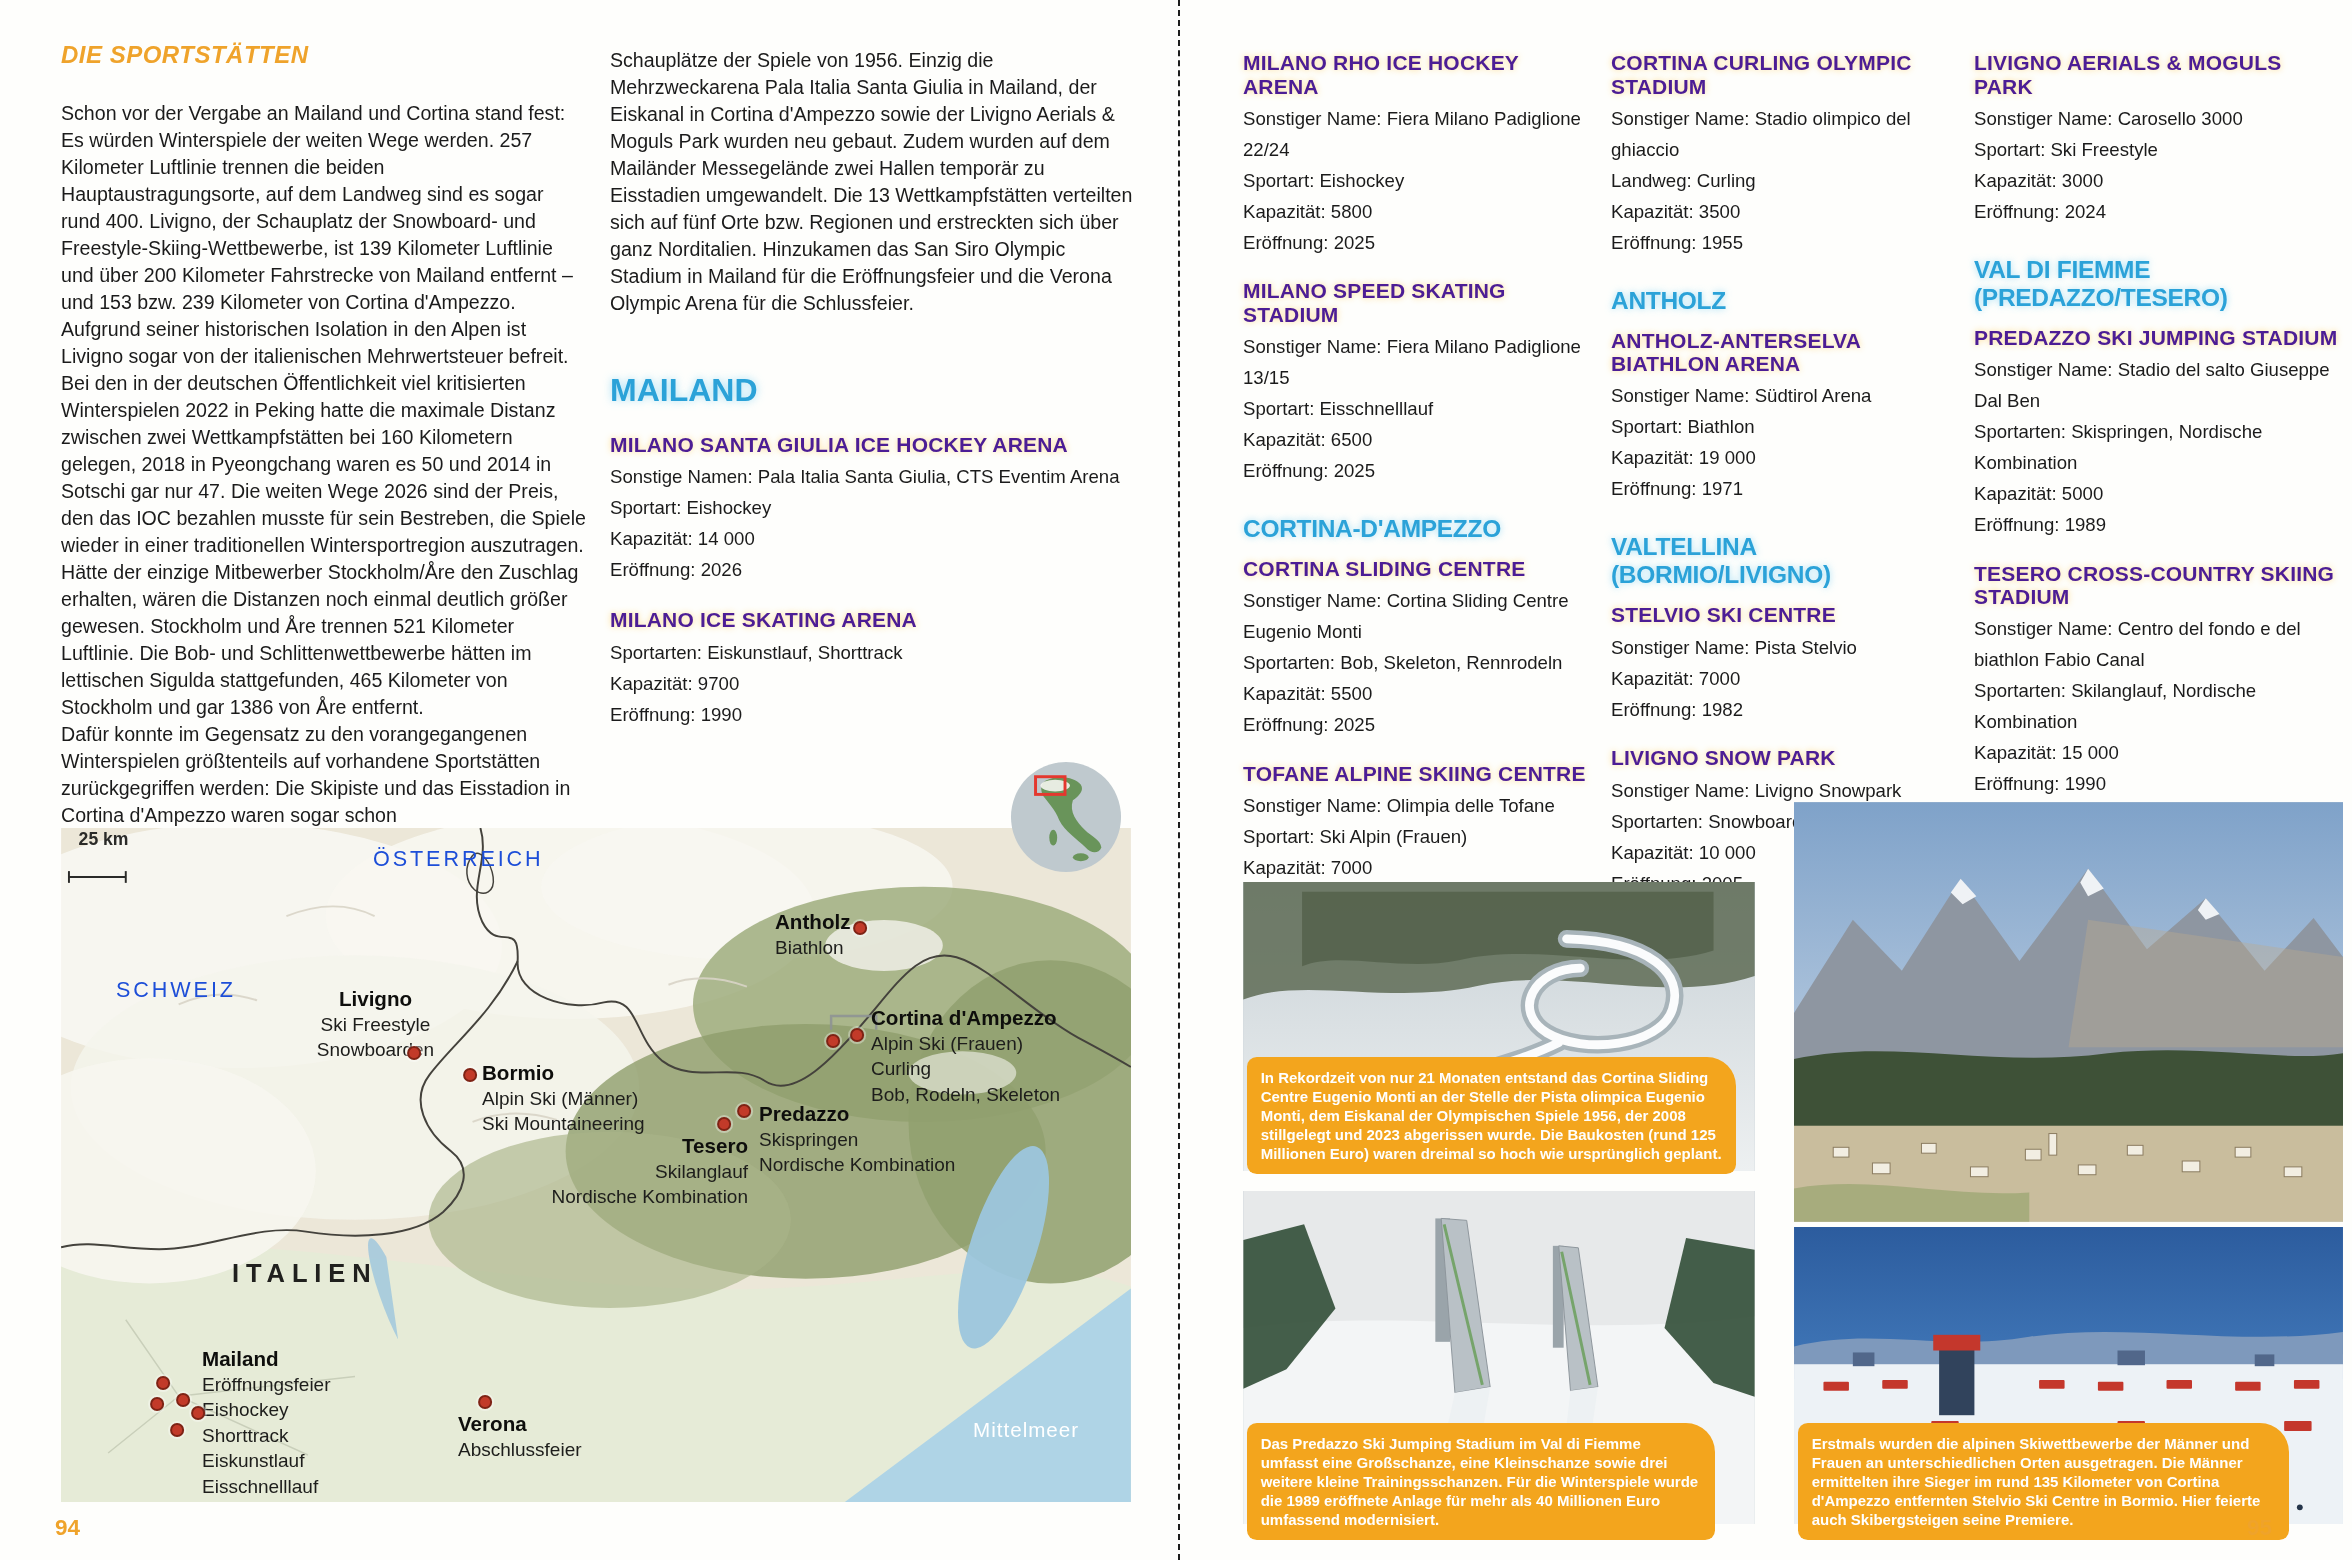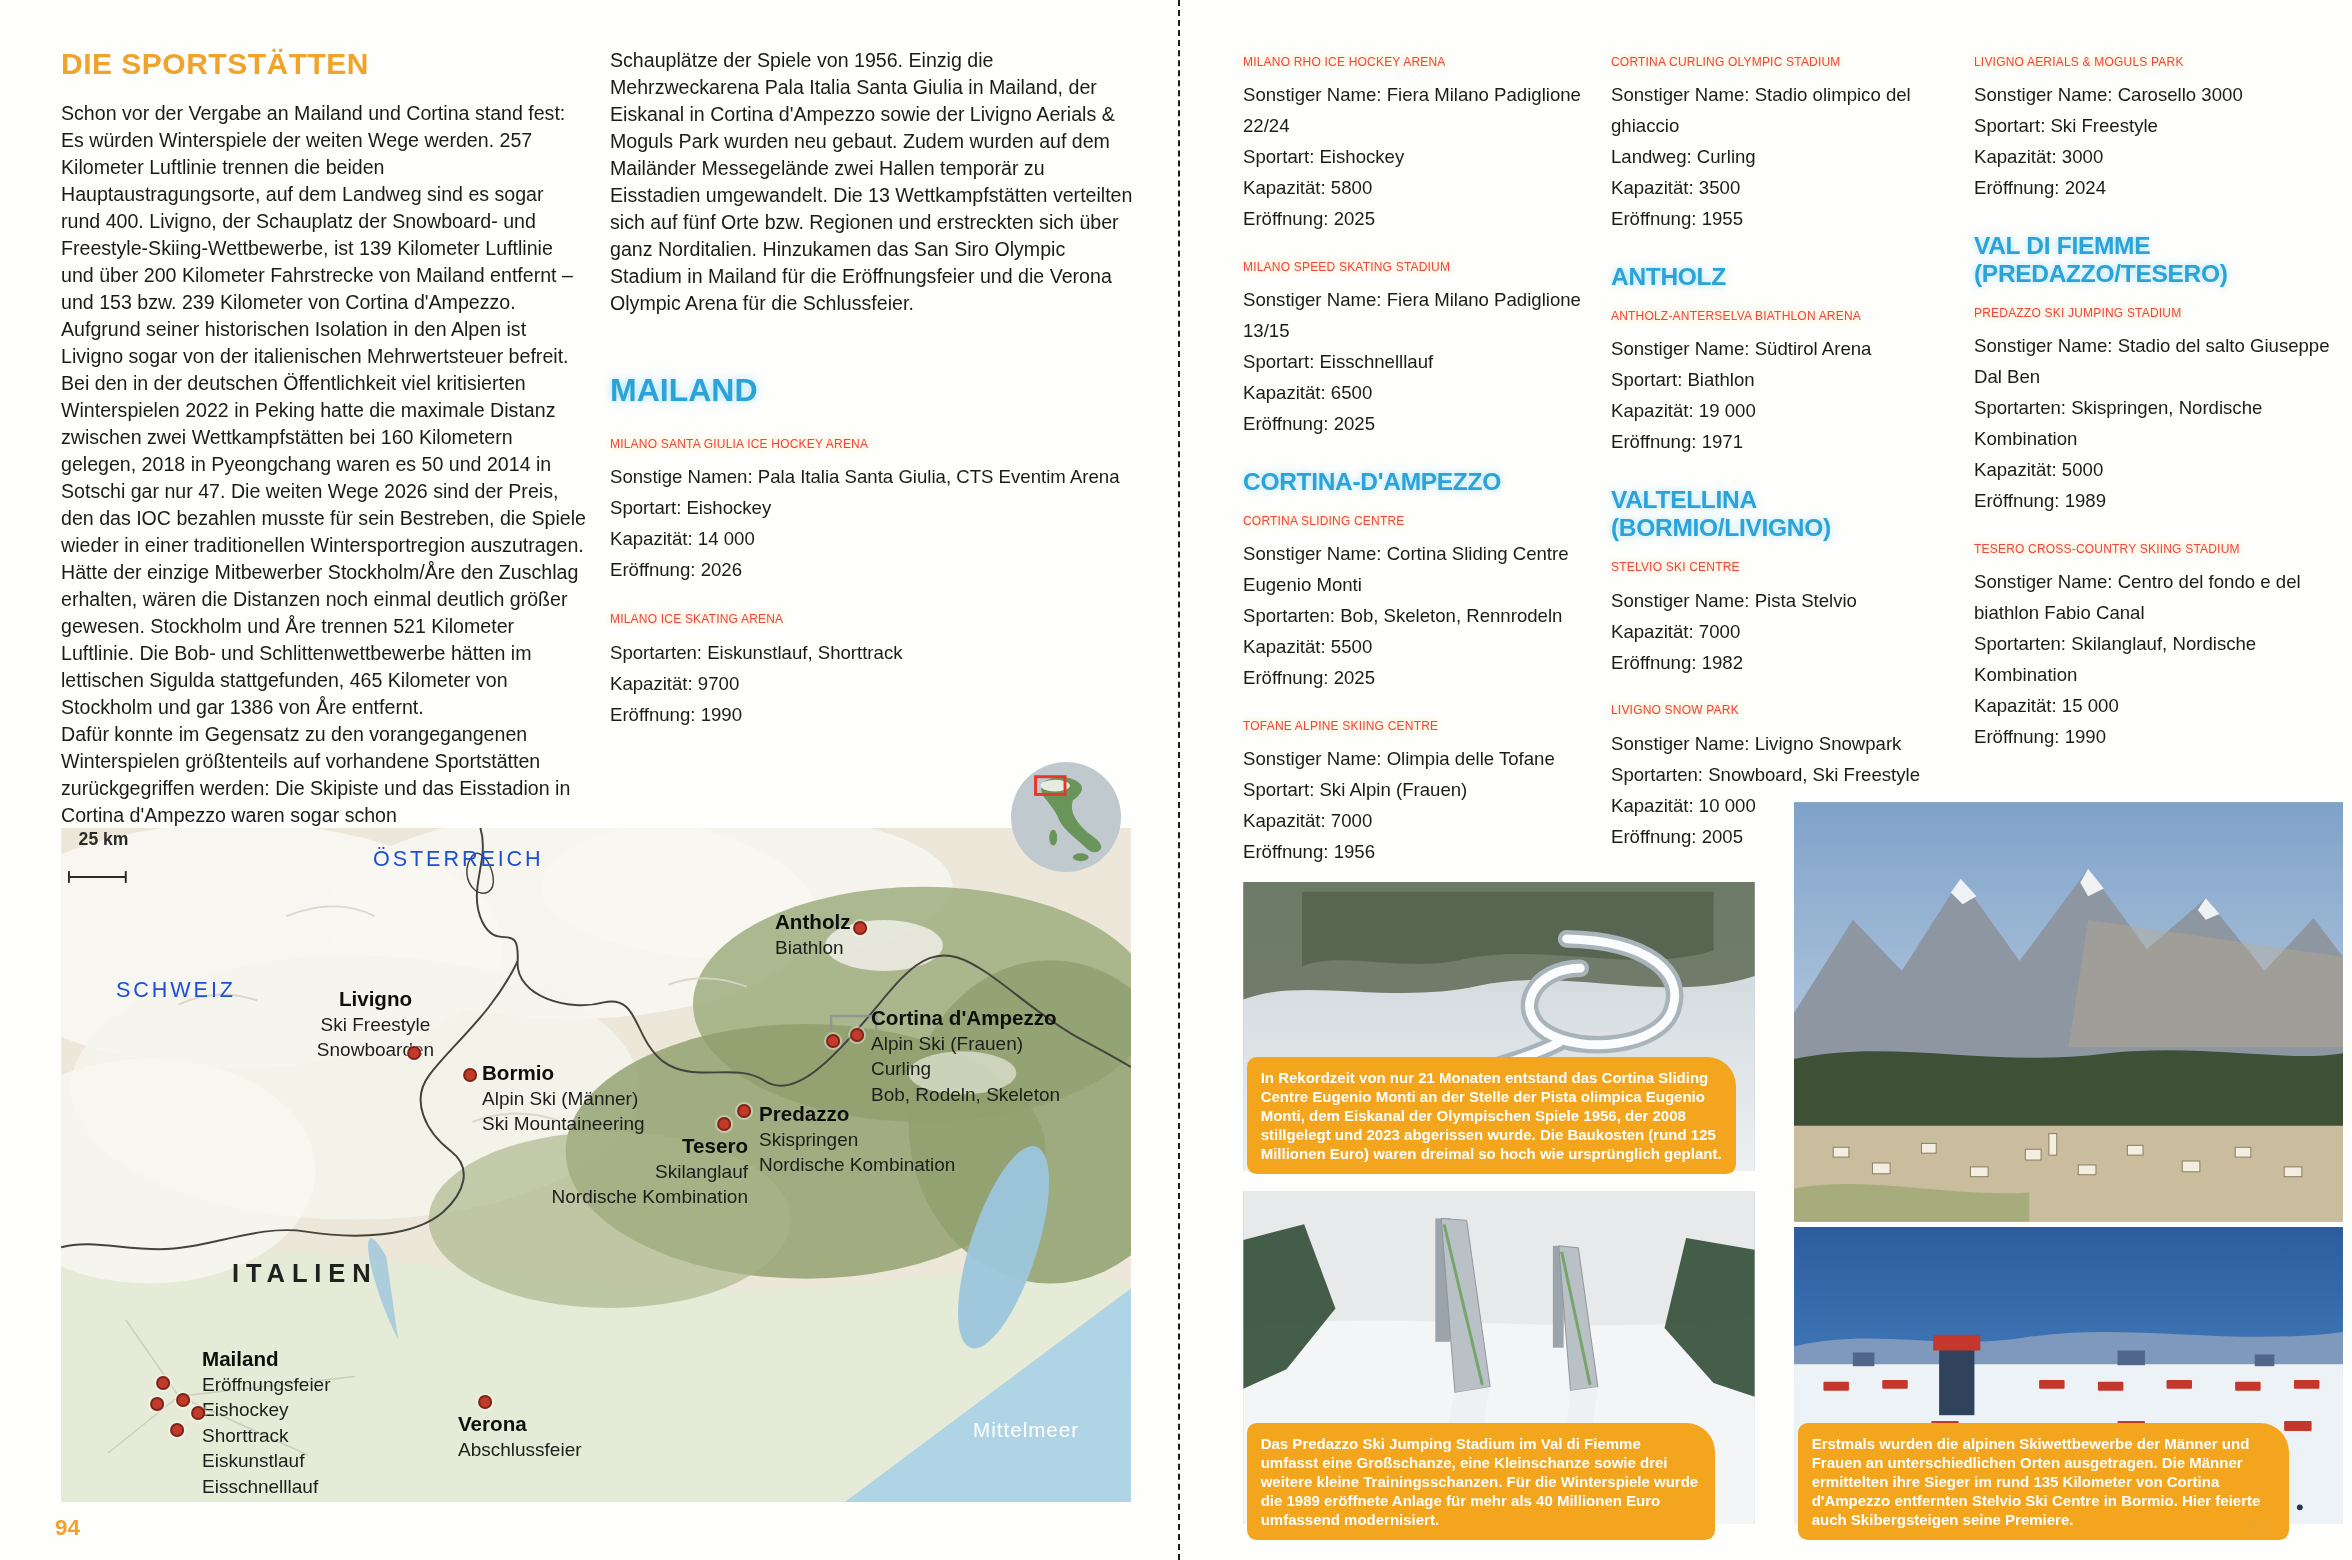--- a/index.html
+++ b/index.html
@@ -5,27 +5,27 @@
   html,body{margin:0;padding:0;background:#ffffff;}
   .canvas{position:relative;width:2352px;height:1560px;background:#fefefc;overflow:hidden;
           font-family:"Liberation Sans",sans-serif;color:#1b1b1b;}
   .abs{position:absolute;}
 
   
   .h-orange{color:#EFA32B;font-weight:bold;}
   .para{font-size:19.6px;line-height:27px;white-space:pre-line;text-align:left;}
 
   
-  #lp-title{left:61px;top:47px;font-size:30px;letter-spacing:0.5px;}
+  #lp-title{left:61px;top:41px;font-size:24px;letter-spacing:0.5px;font-style:italic;}
   #col1{left:61px;top:100px;width:525px;}
   #col2{left:610px;top:47px;width:525px;}
   .mailand-heading{margin-top:55px;font-size:32px;font-weight:bold;color:#2BA2D8;
                    text-shadow:0 0 8.8px rgba(140,215,245,.8);}
   .venue{margin-top:23.5px;}
-  .venue-name{font-size:12px;font-weight:normal;color:#ef4444;letter-spacing:0.2px;
+  .venue-name{font-size:21px;font-weight:bold;color:#4c1d95;letter-spacing:0.2px;
               text-shadow:0 0 5.9px rgba(255,216,125,.9);margin-bottom:4.9px;line-height:23.5px;}
   .venue-line{font-size:18.6px;line-height:31px;}
 
   
   #map-heading{left:61px;top:763px;font-size:39px;letter-spacing:-0.5px;}
   #map{left:61px;top:828px;width:1070px;height:674px;}
   #map svg.mapbg{position:absolute;left:0;top:0;}
   .map-region{position:absolute;font-size:21.6px;color:#1d4ed8;letter-spacing:2.9px;}
   .map-region.country{font-size:25.5px;color:#20201e;font-weight:bold;letter-spacing:6.9px;}
   .map-region.sea{color:#ffffff;font-size:20.6px;letter-spacing:1px;}

